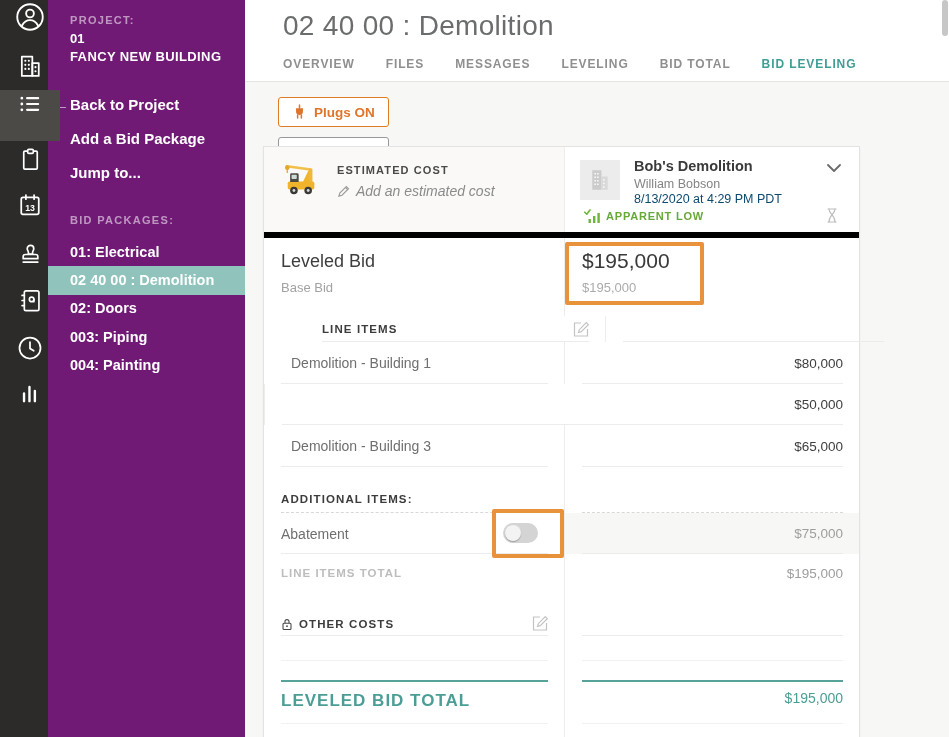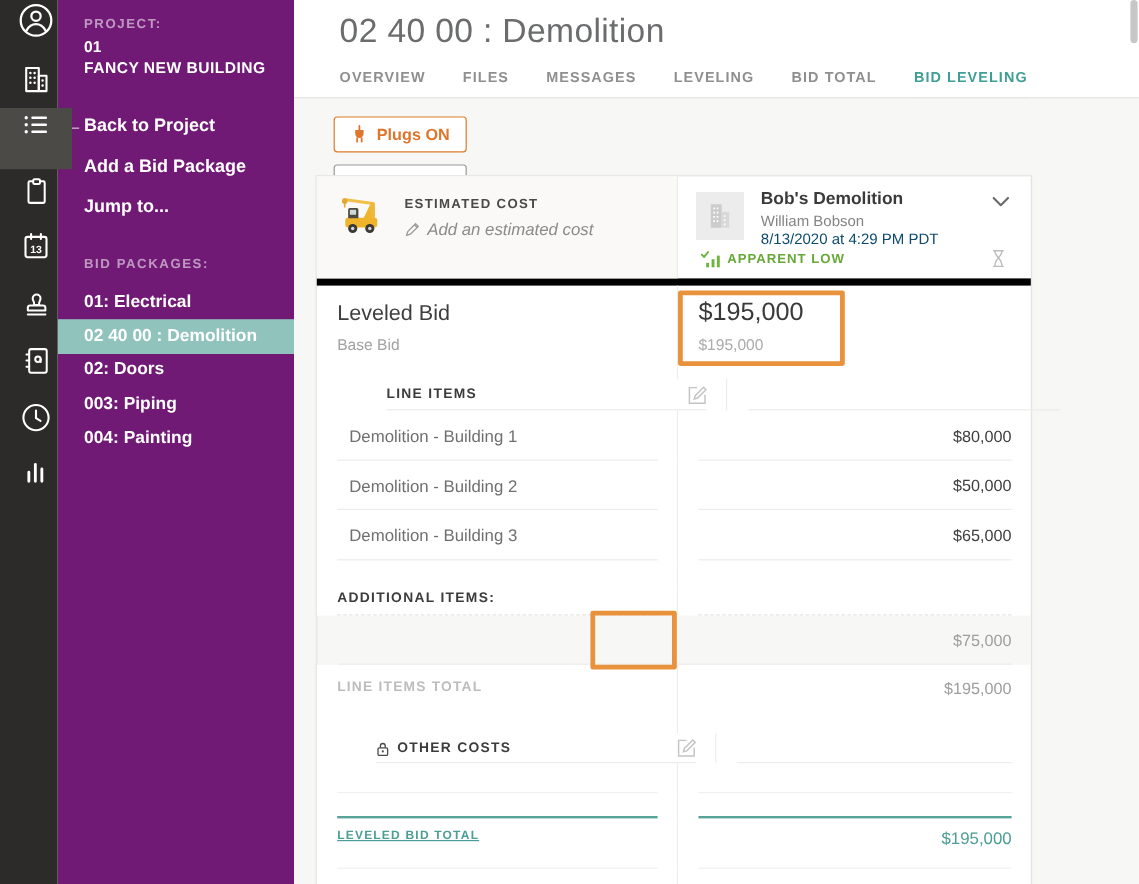--- a/index.html
+++ b/index.html
@@ -86,26 +86,26 @@
   .r-abt { height:41px; }
   .r-abt .cl { display:flex; align-items:center; padding:0 17px; font-size:14px; color:#6f6f6f; }
   .r-abt .cr { background:#f7f7f5; }
   .gray { color:#9e9e9e !important; }
   .toggle { position:absolute; right:26px; top:10px; width:35px; height:20px; border-radius:10px; background:#d4d4d4; cursor:pointer; }
   .toggle::after { content:''; position:absolute; left:2px; top:2px; width:16px; height:16px; border-radius:50%;
                    background:#f3f3f3; box-shadow:0 1px 1px rgba(0,0,0,.25); }
   .r-lit { height:57px; }
   .r-lit .cl { padding:13px 17px 0; font-size:11.5px; letter-spacing:1px; color:#bdbdbd; font-weight:700; }
   .r-lit .cr { padding:12px 16px 0; text-align:right; font-size:13.5px; color:#9e9e9e; }
-  .r-och { height:25px;padding-left:32px; }
+  .r-och { height:25px; }
   .r-och .cl { display:flex; align-items:center; gap:6px; padding:0 15px 0 17px; }
   .r-och .pencil { margin-left:auto; }
   .r-emp2 { height:25px; } .r-emp3 { height:21px; }
   .r-tot { height:42px; }
-  .r-tot .cl { padding:9px 17px 0; font-size:10px; font-weight:700; letter-spacing:1px; color:#4b9e96;text-decoration:underline; }
+  .r-tot .cl { padding:9px 17px 0; font-size:17px; font-weight:700; letter-spacing:1px; color:#4b9e96; }
   .r-tot .cr { padding:8px 16px 0; text-align:right; font-size:14px; color:#4b9e96; }
   .r-emp4 { height:16px; }
   .pencil { cursor:pointer; }
 
   
   .annot { position:absolute; border:4px solid #e8923c; border-radius:2px; z-index:9; pointer-events:none; }
   .annot-bid    { left:565px; top:242px; width:139px; height:63px; }
   .annot-toggle { left:492px; top:509px; width:72px;  height:49px; }
 
   
@@ -320,41 +320,44 @@
         </svg>
       </div>
       <div class="cr"></div>
     </div>
 
     <div class="row r-it dv-s">
       <div class="cl">Demolition - Building 1</div>
       <div class="cr val">$80,000</div>
     </div>
     <div class="row r-it2 dv-s">
-      <div class="cl">Demolition - Building 2</div>
       <div class="cr val">$50,000</div>
     </div>
     <div class="row r-it dv-s">
       <div class="cl">Demolition - Building 3</div>
       <div class="cr val">$65,000</div>
     </div>
 
     <div class="row r-emp1">
         <div class="cl"></div>
         <div class="cr"></div>
       </div>
 
     <div class="row r-adh dv-d">
       <div class="cl">
           <span class="lbl">ADDITIONAL ITEMS:</span>
         </div>
       <div class="cr"></div>
     </div>
 
     <div class="row r-abt dv-s">
+      <div class="cl">
+        <span>Abatement</span>
+        <span class="toggle"></span>
+      </div>
       <div class="cr val gray">$75,000</div>
     </div>
 
     <div class="row r-lit">
       <div class="cl">LINE ITEMS TOTAL</div>
       <div class="cr">$195,000</div>
     </div>
 
     <div class="row r-och dv-s">
       <div class="cl">

